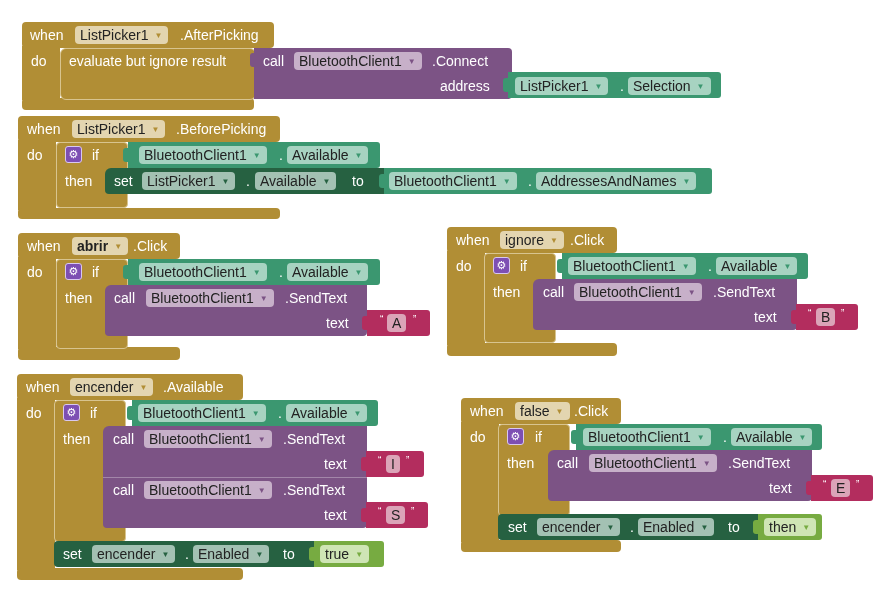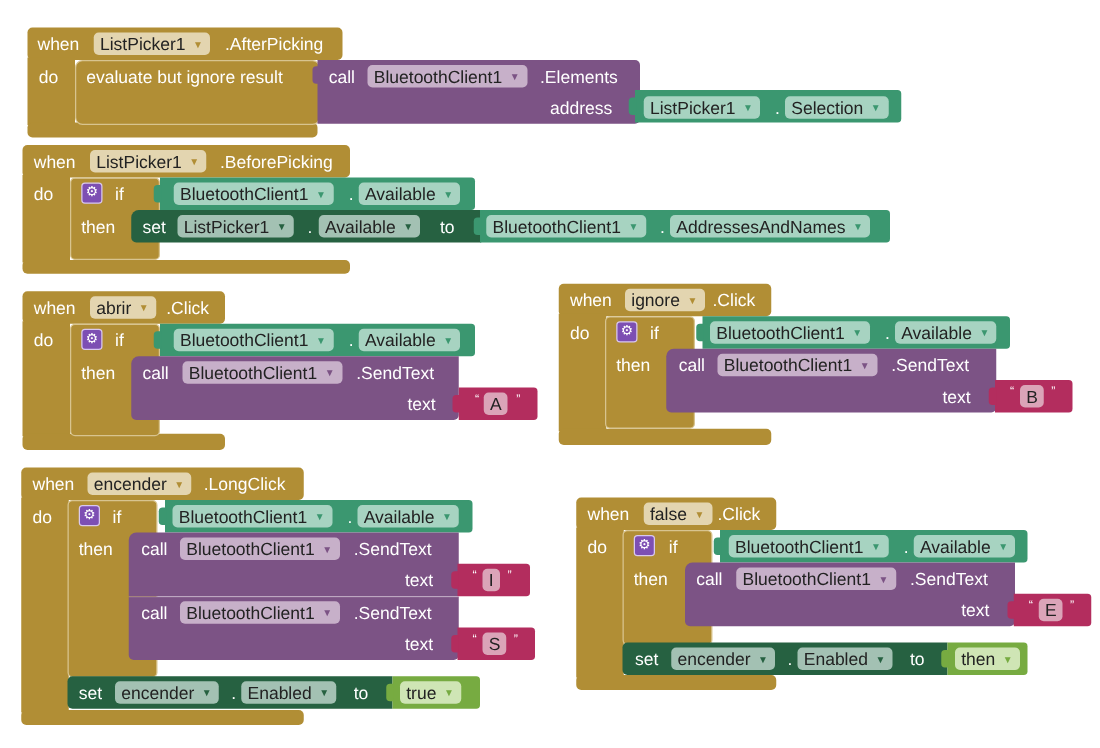--- a/index.html
+++ b/index.html
@@ -47,21 +47,21 @@
   <span class="txt" style="left:180px;top:26px;">.AfterPicking</span>
   <span class="txt" style="left:31px;top:52px;">do</span>
 
   <div class="abs" style="left:60px;top:48px;width:196px;height:52px;background:#b18e35;border:1px solid #d8c48f;border-radius:6px;"></div>
   <span class="txt" style="left:69px;top:52px;">evaluate but ignore result</span>
 
   <div class="abs pur" style="left:254px;top:48px;width:258px;height:51px;border-radius:0 4px 4px 0;"></div>
   <div class="tab pur" style="left:250px;top:53px;"></div>
   <span class="txt" style="left:263px;top:52px;">call</span>
   <span class="dd dd-pur" style="left:294px;top:52px;"><span>BluetoothClient1</span><span class="arr">▼</span></span>
-  <span class="txt" style="left:432px;top:52px;">.Elements</span>
+  <span class="txt" style="left:432px;top:52px;">.Connect</span>
   <span class="txt" style="left:440px;top:77px;">address</span>
   <div class="abs grn" style="left:508px;top:72px;width:213px;height:26px;border-radius:0 3px 3px 0;"></div>
   <div class="tab grn" style="left:503px;top:78px;"></div>
   <span class="dd dd-grn" style="left:515px;top:77px;"><span>ListPicker1</span><span class="arr">▼</span></span>
   <span class="txt" style="left:620px;top:77px;">.</span>
   <span class="dd dd-grn" style="left:628px;top:77px;"><span>Selection</span><span class="arr">▼</span></span>
 </div>
 
 <div>
   <div class="abs ev" style="left:18px;top:116px;width:262px;height:26px;"></div>
@@ -93,21 +93,21 @@
   <span class="dd dd-grn" style="left:389px;top:172px;"><span>BluetoothClient1</span><span class="arr">▼</span></span>
   <span class="txt" style="left:528px;top:172px;">.</span>
   <span class="dd dd-grn" style="left:536px;top:172px;"><span>AddressesAndNames</span><span class="arr">▼</span></span>
 </div>
 
 <div>
   <div class="abs ev" style="left:18px;top:233px;width:162px;height:26px;"></div>
   <div class="abs evh" style="left:18px;top:257px;width:38px;height:92px;"></div>
   <div class="abs ev" style="left:18px;top:347px;width:162px;height:13px;"></div>
   <span class="txt" style="left:27px;top:237px;">when</span>
-  <span class="dd dd-ev" style="left:72px;top:237px;"><span>abrir</span><span class="arr">▼</span></span>
+  <span class="dd dd-ev" style="left:72px;top:237px;font-weight:bold;"><span>abrir</span><span class="arr">▼</span></span>
   <span class="txt" style="left:133px;top:237px;">.Click</span>
   <span class="txt" style="left:27px;top:263px;">do</span>
   <div class="abs ifbox" style="left:56px;top:259px;width:72px;height:90px;background:#b18e35;border:1px solid #d8c48f;"></div>
   <span class="gear" style="left:65px;top:263px;">⚙</span>
   <span class="txt" style="left:92px;top:263px;">if</span>
   <span class="txt" style="left:65px;top:289px;">then</span>
   <div class="abs grn" style="left:128px;top:259px;width:252px;height:26px;border-radius:0 3px 3px 0;"></div>
   <div class="tab grn" style="left:123px;top:265px;"></div>
   <span class="dd dd-grn" style="left:139px;top:263px;"><span>BluetoothClient1</span><span class="arr">▼</span></span>
   <span class="txt" style="left:279px;top:263px;">.</span>
@@ -152,21 +152,21 @@
   <span class="str" style="left:816px;top:308px;">B</span>
   <span class="q" style="left:841px;top:308px;">”</span>
 </div>
 
 <div>
   <div class="abs ev" style="left:17px;top:374px;width:226px;height:26px;"></div>
   <div class="abs evh" style="left:17px;top:398px;width:38px;height:172px;"></div>
   <div class="abs ev" style="left:17px;top:568px;width:226px;height:12px;"></div>
   <span class="txt" style="left:26px;top:378px;">when</span>
   <span class="dd dd-ev" style="left:70px;top:378px;"><span>encender</span><span class="arr">▼</span></span>
-  <span class="txt" style="left:163px;top:378px;">.LongClick</span>
+  <span class="txt" style="left:163px;top:378px;">.Available</span>
   <span class="txt" style="left:26px;top:404px;">do</span>
   <div class="abs ifbox" style="left:54px;top:400px;width:72px;height:142px;background:#b18e35;border:1px solid #d8c48f;"></div>
   <span class="gear" style="left:63px;top:404px;">⚙</span>
   <span class="txt" style="left:90px;top:404px;">if</span>
   <span class="txt" style="left:63px;top:430px;">then</span>
   <div class="abs grn" style="left:132px;top:400px;width:246px;height:26px;border-radius:0 3px 3px 0;"></div>
   <div class="tab grn" style="left:127px;top:406px;"></div>
   <span class="dd dd-grn" style="left:138px;top:404px;"><span>BluetoothClient1</span><span class="arr">▼</span></span>
   <span class="txt" style="left:278px;top:404px;">.</span>
   <span class="dd dd-grn" style="left:286px;top:404px;"><span>Available</span><span class="arr">▼</span></span>

